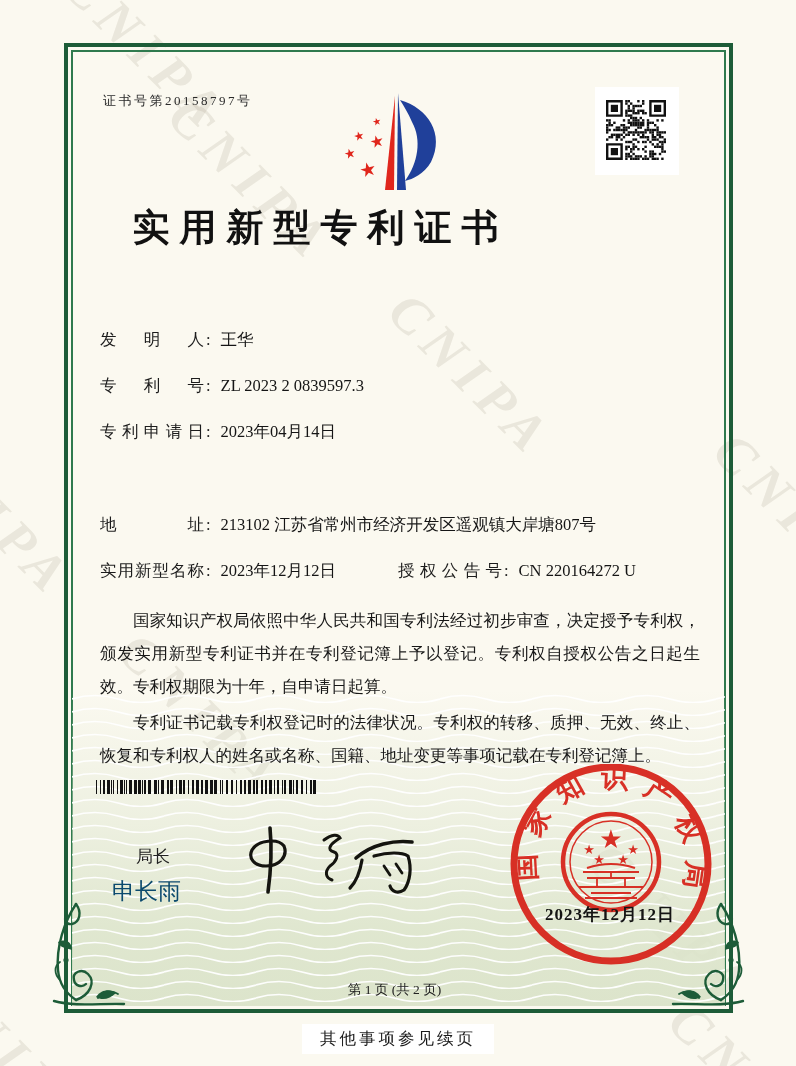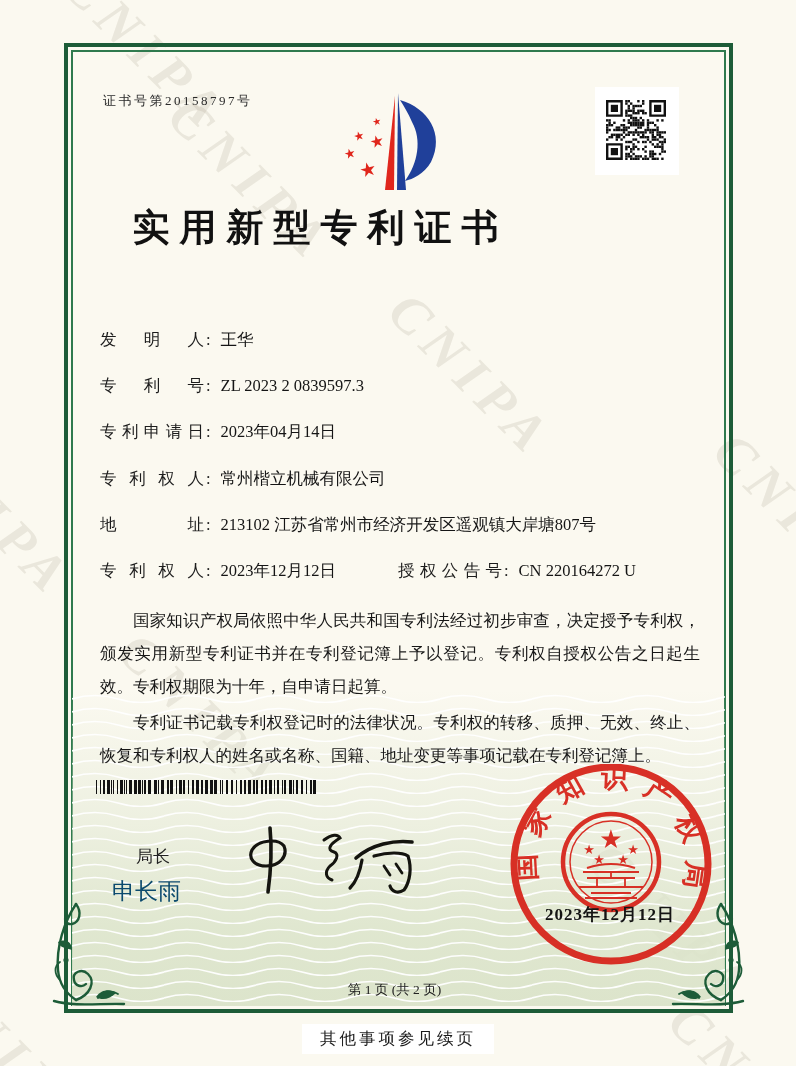--- a/index.html
+++ b/index.html
@@ -359,29 +359,26 @@
 
   <div class="field-row" style="top:329px">
     <span class="flabel">发明人</span><span class="fcolon">:</span><span class="fvalue">王华</span>
   </div>
   <div class="field-row" style="top:375px">
     <span class="flabel">专利号</span><span class="fcolon">:</span><span class="fvalue">ZL 2023 2 0839597.3</span>
   </div>
   <div class="field-row" style="top:421px">
     <span class="flabel">专利申请日</span><span class="fcolon">:</span><span class="fvalue">2023年04月14日</span>
   </div>
-  <div class="field-row" style="top:468px">
-    <span class="flabel">专利权人</span><span class="fcolon">:</span><span class="fvalue">常州楷立机械有限公司</span>
-  </div>
   <div class="field-row" style="top:514px">
     <span class="flabel">地址</span><span class="fcolon">:</span><span class="fvalue">213102 江苏省常州市经济开发区遥观镇大岸塘807号</span>
   </div>
   <div class="field-row" style="top:560px;width:600px">
     <span>
-      <span class="flabel">专利权人</span><span class="fcolon">:</span><span class="fvalue">2023年12月12日</span>
+      <span class="flabel">实用新型名称</span><span class="fcolon">:</span><span class="fvalue">2023年12月12日</span>
     </span>
     <span class="grant-no-group">
       <span class="flabel">授权公告号</span><span class="fcolon">:</span><span class="fvalue">CN 220164272 U</span>
     </span>
   </div>
 
   <div class="body-text">
     <p>国家知识产权局依照中华人民共和国专利法经过初步审查，决定授予专利权，颁发实用新型专利证书并在专利登记簿上予以登记。专利权自授权公告之日起生效。专利权期限为十年，自申请日起算。</p>
     <p>专利证书记载专利权登记时的法律状况。专利权的转移、质押、无效、终止、恢复和专利权人的姓名或名称、国籍、地址变更等事项记载在专利登记簿上。</p>
   </div>

